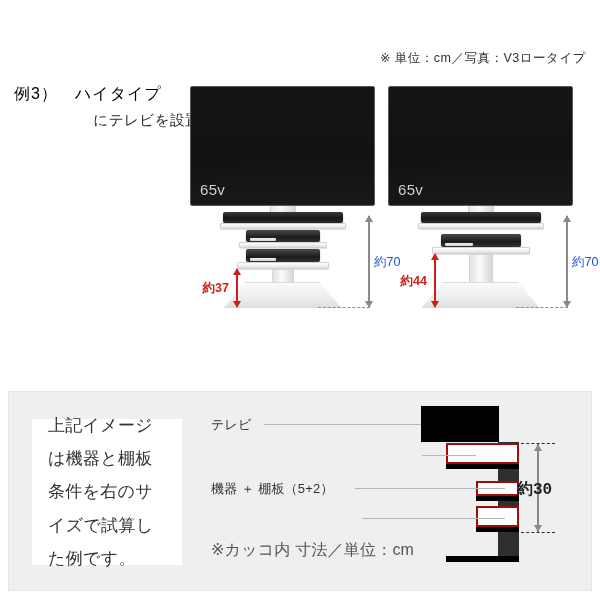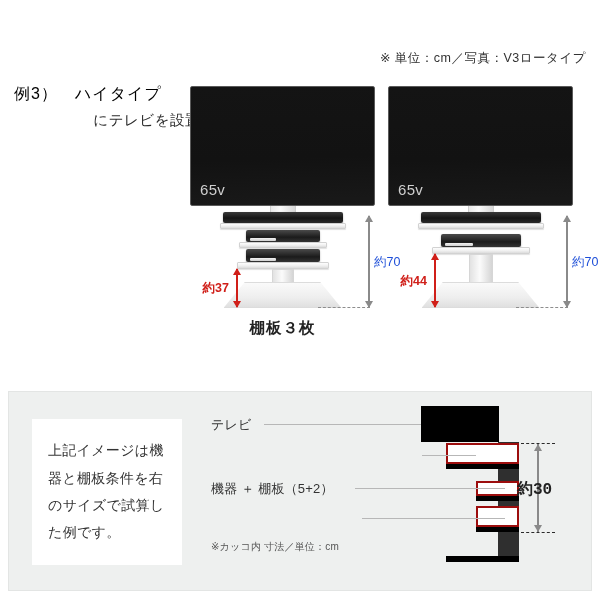--- a/index.html
+++ b/index.html
@@ -143,21 +143,21 @@
     border: 1px solid #e3e5e4;
     overflow: hidden;
   }
   .note-box {
     position: absolute; left: 23px; top: 27px;
     width: 150px; height: 146px;
     background: #ffffff;
     display: flex; align-items: center; justify-content: center;
   }
   .note-text {
-    font-size: 14px; color: #333; line-height: 1.95;
+    font-size: 17px; color: #333; line-height: 1.95;
     letter-spacing: .3px; width: 118px; text-align: left;
   }
 
   
   .sch-label {
     position: absolute; font-size: 13px; color: #333;
     white-space: nowrap; letter-spacing: .2px;
   }
   .sch-leader {
     position: absolute; height: 0; border-top: 1.2px solid #b7b7b7;
@@ -190,21 +190,21 @@
   .sch-dim .ah-up { top: 0; border-bottom: 7px solid #8a8a8a; }
   .sch-dim .ah-dn { bottom: 0; border-top: 7px solid #8a8a8a; }
   .sch-dash {
     position: absolute; height: 0; border-top: 1.6px dashed #2a2a2a;
   }
   .sch-dim-label {
     position: absolute; font-size: 16px; color: #222; font-weight: bold;
     white-space: nowrap;
   }
   .sch-footnote {
-    position: absolute; font-size: 10px; color: #555;
+    position: absolute; font-size: 16px; color: #555;
     white-space: nowrap; letter-spacing: .2px;
   }
 </style>
 </head>
 <body>
 
 <div id="page">
 
   <div class="top-note">※ 単位：cm／写真：V3ロータイプ</div>
 
@@ -243,21 +243,20 @@
     </div>
 
     <div class="dim-gray" style="left:178px; top:130px; height:91px;">
       <div class="bar"></div>
         <div class="ah-up"></div>
         <div class="ah-dn"></div>
       <div class="lbl" style="right:auto; left:6px;">約70</div>
     </div>
     <div class="leader" style="left:128px; top:221px; width:52px;"></div>
   </div>
-  <div class="unit-caption cap-left">棚板３枚</div>
 
   <div class="unit unit-right">
     <div class="tv">
       <div class="tv-size">65v</div>
     </div>
     <div class="tv-neck"></div>
 
     <div class="soundbar" style="top:126px; width:120px; height:11px;"></div>
     <div class="shelf" style="top:137px; width:126px; height:6px;"></div>
     <div class="device" style="top:148px; width:80px; height:13px;">

